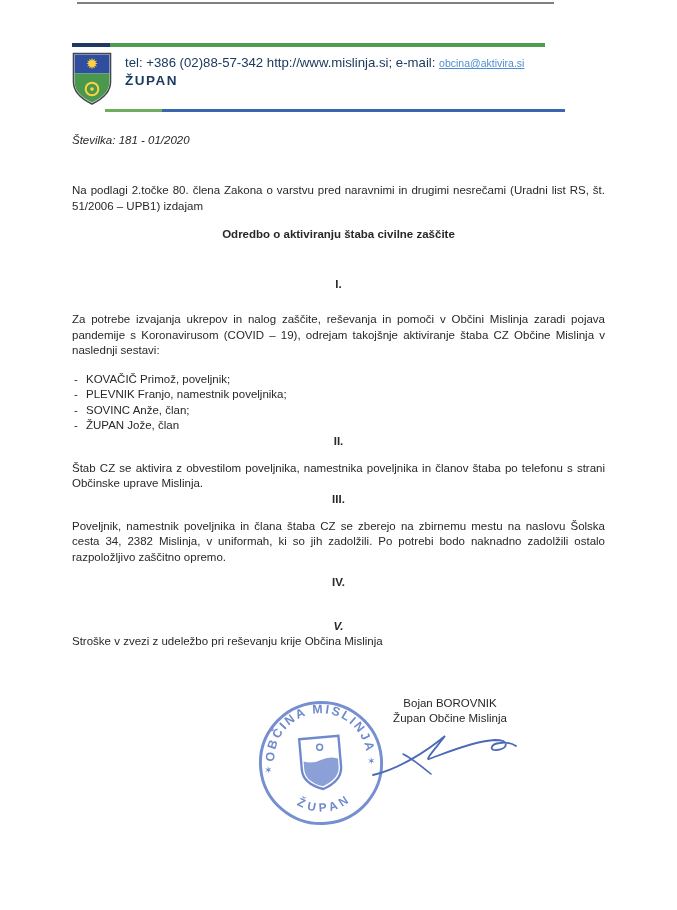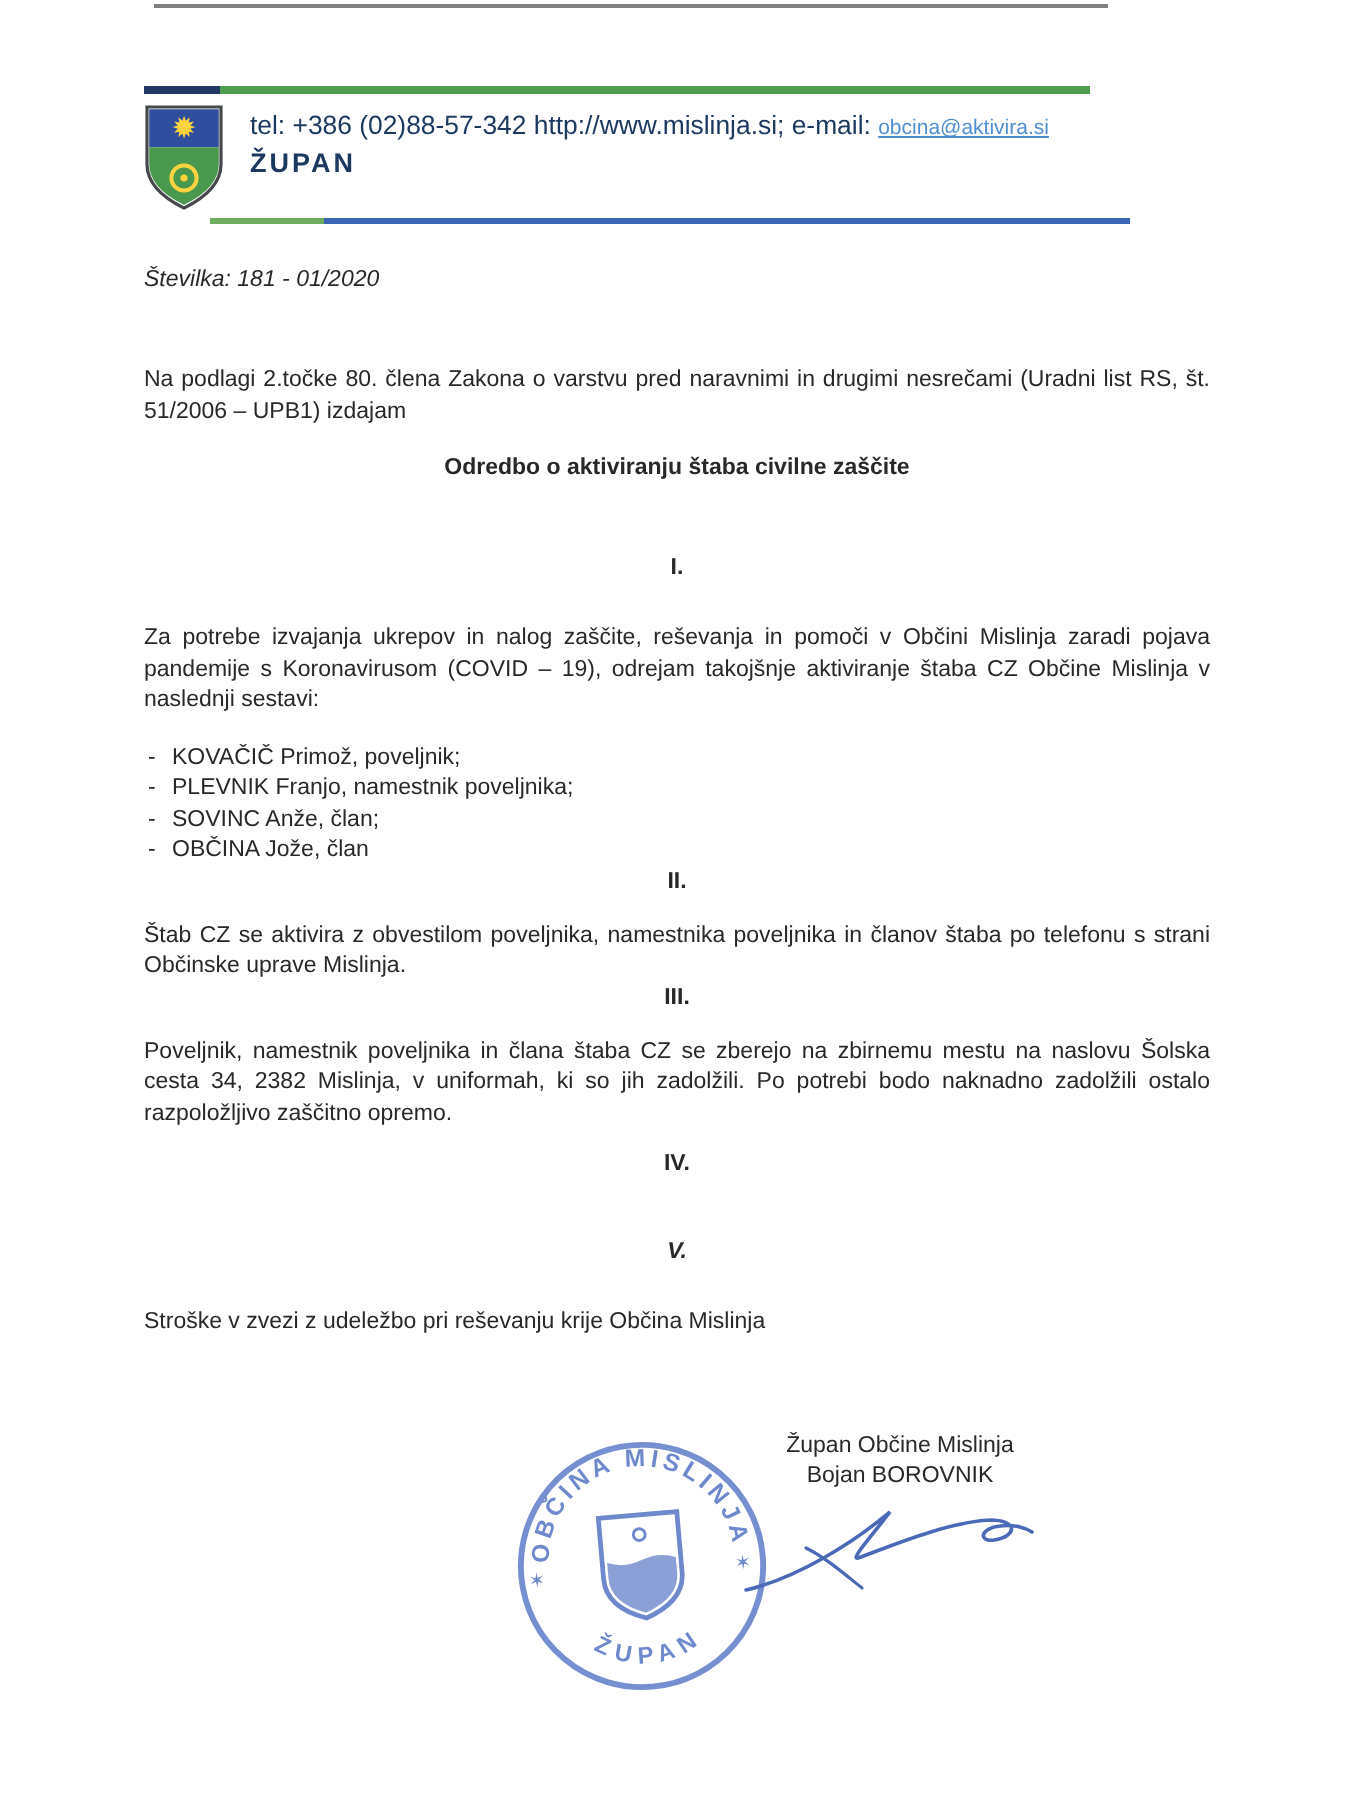--- a/index.html
+++ b/index.html
@@ -35,21 +35,21 @@
   .sec-num.s1{margin-top:35px;}
   .sec-num.s2{}
   .sec-num.s3{}
   .sec-num.s4{margin-top:10px;}
   .sec-num.s5{margin-top:29px;font-style:italic;}
   .para{font-size:11.5px;line-height:15.5px;text-align:justify;}
   .para.p1{margin-top:20px;}
   .para.p2{margin-top:12px;}
   .para.p3{margin-top:12px;}
   .para.p4{margin-top:13px;}
-  .para.p5{margin-top:20px;text-align:left;}
+  .para.p5{margin-top:0;text-align:left;}
   .stafflist{margin-top:13px;list-style:none;}
   .stafflist li{font-size:11.5px;line-height:15.5px;padding-left:14px;position:relative;}
   .stafflist li::before{content:"-";position:absolute;left:2px;}
 
   
   .footer{position:relative;margin-top:44px;height:180px;}
   .stamp{position:absolute;left:184px;top:4px;transform:rotate(-5deg);opacity:.88;}
   .sig-block{position:absolute;left:288px;top:2px;width:180px;text-align:center;}
   .sig-text{font-size:11.5px;line-height:15px;}
   .sig-scribble{margin-top:1px;margin-left:-12px;}
@@ -94,21 +94,21 @@
     <main>
       <p class="intro">Na  podlagi 2.točke 80. člena Zakona o varstvu pred naravnimi in drugimi nesrečami (Uradni list RS, št. 51/2006 – UPB1) izdajam</p>
       <h1 class="doc-title">Odredbo o aktiviranju štaba civilne zaščite</h1>
 
       <div class="sec-num s1">I.</div>
       <p class="para p1">Za potrebe izvajanja ukrepov in nalog zaščite, reševanja in pomoči v Občini Mislinja zaradi pojava pandemije s Koronavirusom (COVID – 19), odrejam takojšnje aktiviranje štaba CZ Občine Mislinja v naslednji sestavi:</p>
       <ul class="stafflist">
         <li>KOVAČIČ Primož, poveljnik;</li>
         <li>PLEVNIK Franjo, namestnik poveljnika;</li>
         <li>SOVINC Anže, član;</li>
-        <li>OBČINA Jože,  član</li>
+        <li>ŽUPAN Jože,  član</li>
       </ul>
 
       <div class="sec-num s2">II.</div>
       <p class="para p2">Štab CZ se aktivira z obvestilom poveljnika, namestnika poveljnika in članov štaba po telefonu s strani Občinske uprave Mislinja.</p>
 
       <div class="sec-num s3">III.</div>
       <p class="para p3">Poveljnik, namestnik poveljnika in člana štaba  CZ se zberejo na zbirnemu mestu na naslovu Šolska cesta 34, 2382 Mislinja, v uniformah, ki so jih zadolžili. Po potrebi bodo naknadno zadolžili ostalo razpoložljivo zaščitno opremo.</p>
 
       <div class="sec-num s4">IV.</div>
 
@@ -130,22 +130,22 @@
           <textPath href="#arcBot" startOffset="50%" text-anchor="middle">ŽUPAN</textPath>
         </text>
         <text x="8" y="72" font-size="10" fill="#5b79c6">✶</text>
         <text x="113" y="72" font-size="10" fill="#5b79c6">✶</text>
         <path d="M 46 40 h 40 v 31 q 0 14.5 -20 21.5 q -20 -7 -20 -21.5 z" fill="none" stroke="#5b79c6" stroke-width="2.4"></path>
         <path d="M 48.5 63 q 9 3.5 17.5 0 q 9 -3.5 17.5 0 l 0 8 q 0 12.5 -17.5 18.8 q -17.5 -6.3 -17.5 -18.8 z" fill="#5b79c6" opacity=".8"></path>
         <circle cx="66" cy="50" r="3" fill="none" stroke="#5b79c6" stroke-width="1.5"></circle>
       </svg>
 
       <div class="sig-block">
+        <div class="sig-text">Bojan BOROVNIK</div>
         <div class="sig-text">Župan Občine Mislinja</div>
-        <div class="sig-text">Bojan BOROVNIK</div>
         <svg class="sig-scribble" width="150" height="55" viewBox="0 0 150 55">
           <path d="M 4 48 C 30 42 58 24 76 9 C 66 22 56 33 60 32 C 74 27 104 14 126 13 C 140 13 140 21 128 23 C 120 24 121 17 131 16 C 138 15 144 17 147 19" fill="none" stroke="#4a6ab8" stroke-width="1.8" stroke-linecap="round"></path>
           <path d="M 34 27 C 44 32 52 39 62 47" fill="none" stroke="#4a6ab8" stroke-width="1.6" stroke-linecap="round"></path>
         </svg>
       </div>
     </div>
   </div>
 </div>
 
 </body></html>

